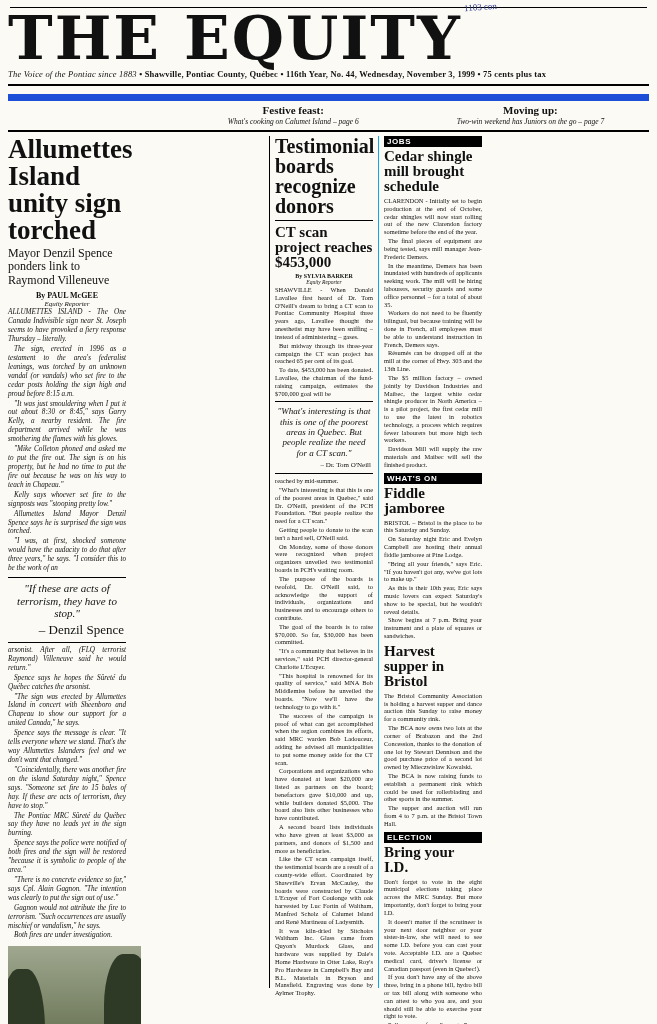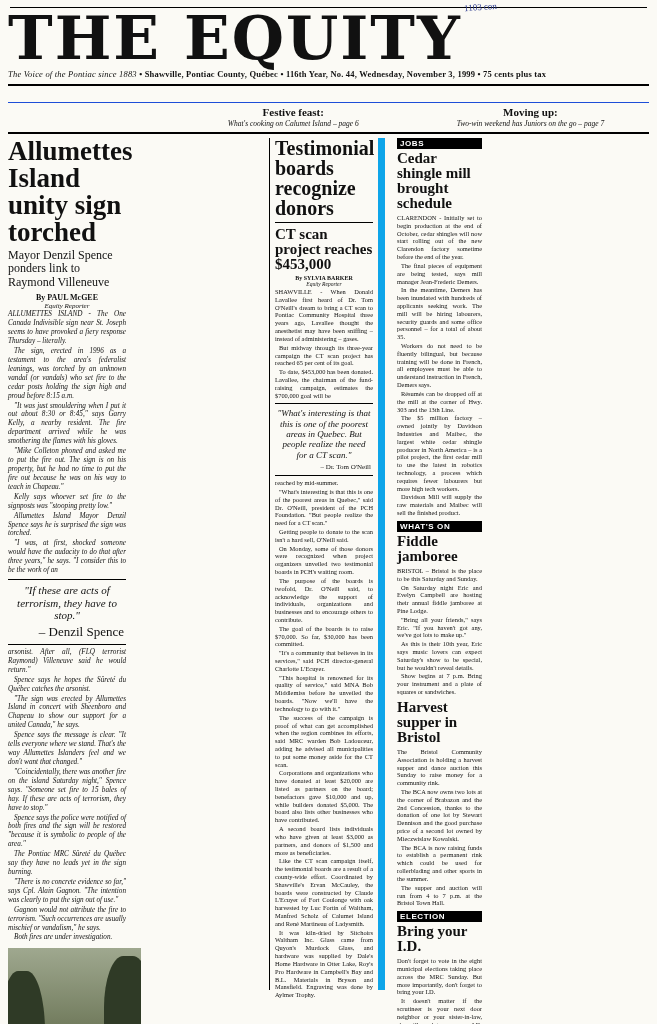--- a/index.html
+++ b/index.html
@@ -48,23 +48,23 @@
   .masthead .subline {
     font-size: 8.5px;
     font-style: italic;
     padding: 2px 0 3px 0;
     letter-spacing: .2px;
   }
   .masthead .subline b { font-style: normal; }
   
   .teasers {
     display: flex;
-    border-top: 1px solid #1d4ed8;
+    border-top: 7px solid #1d4ed8;
     border-bottom: 2px solid #000;
-    margin-top: 16px;
+    margin-top: 8px;
     padding: 3px 0 4px 0;
   }
   .teaser {
     flex: 1;
     text-align: center;
     padding: 0 6px;
   }
   .teaser.t-left { flex: 0 0 26%; }
   .teaser h4 {
     margin: 0 0 1px 0;
@@ -260,22 +260,22 @@
           <div class="pullquote">
             <span>"If these are acts of terrorism, they have to stop."</span>
             <span class="attr">– Denzil Spence</span>
           </div>
           <div class="body-text">
             <p>arsonist. After all, (FLQ terrorist Raymond) Villeneuve said he would return."</p>
             <p>Spence says he hopes the Sûreté du Québec catches the arsonist.</p>
             <p>"The sign was erected by Allumettes Island in concert with Sheenboro and Chapeau to show our support for a united Canada," he says.</p>
             <p>Spence says the message is clear. "It tells everyone where we stand. That's the way Allumettes Islanders feel and we don't want that changed."</p>
             <p>"Coincidentally, there was another fire on the island Saturday night," Spence says. "Someone set fire to 15 bales of hay. If these are acts of terrorism, they have to stop."</p>
+            <p>The Pontiac MRC Sûreté du Québec say they have no leads yet in the sign burning.</p>
             <p>Spence says the police were notified of both fires and the sign will be restored "because it is symbolic to people of the area."</p>
-            <p>The Pontiac MRC Sûreté du Québec say they have no leads yet in the sign burning.</p>
             <p>"There is no concrete evidence so far," says Cpl. Alain Gagnon. "The intention was clearly to put the sign out of use."</p>
             <p>Gagnon would not attribute the fire to terrorism. "Such occurrences are usually mischief or vandalism," he says.</p>
             <p>Both fires are under investigation.</p>
           </div>
         </div>
 
         <div style="width:133px;">
           <div class="photo photo-1">
             <div class="p1-sky"></div>
             <div class="p1-tree" style="left:-6%; top:6%; width:34%; height:40%;"></div>
@@ -337,21 +337,21 @@
         <p>"This hospital is renowned for its quality of service," said MNA Bob Middlemiss before he unveiled the boards. "Now we'll have the technology to go with it."</p>
         <p>The success of the campaign is proof of what can get accomplished when the region combines its efforts, said MRC warden Bob Ladouceur, adding he advised all municipalities to put some money aside for the CT scan.</p>
         <p>Corporations and organizations who have donated at least $20,000 are listed as partners on the board; benefactors gave $10,000 and up, while builders donated $5,000. The board also lists other businesses who have contributed.</p>
         <p>A second board lists individuals who have given at least $3,000 as partners, and donors of $1,500 and more as beneficiaries.</p>
         <p>Like the CT scan campaign itself, the testimonial boards are a result of a county-wide effort. Coordinated by Shawville's Ervan McCauley, the boards were constructed by Claude L'Ecuyer of Fort Coulonge with oak harvested by Luc Fortin of Waltham, Manfred Scholz of Calumet Island and René Martineau of Ladysmith.</p>
         <p>It was kiln-dried by Sitchoirs Waltham Inc. Glass came from Quyon's Murdock Glass, and hardware was supplied by Dale's Home Hardware in Otter Lake, Roy's Pro Hardware in Campbell's Bay and B.L. Materials in Bryson and Mansfield. Engraving was done by Aylmer Trophy.</p>
         <p></p>
       </div>
     </div>
 
-    <div class="col-right" style="width:104px; border-left:7px solid #0ea5e9; padding-left:12px;">
+    <div class="col-right" style="width:104px; border-left:1px solid #0ea5e9; padding-left:5px;">
 
       <div class="boxhead">JOBS</div>
       <h3 class="hl hl-m">Cedar shingle mill brought schedule</h3>
       <div class="mini-body">
         <p>CLARENDON - Initially set to begin production at the end of October, cedar shingles will now start rolling out of the new Clarendon factory sometime before the end of the year.</p>
         <p>The final pieces of equipment are being tested, says mill manager Jean-Frederic Demers.</p>
         <p>In the meantime, Demers has been inundated with hundreds of applicants seeking work. The mill will be hiring  labourers, security guards and some office personnel – for a total of about 35.</p>
         <p>Workers do not need to be fluently bilingual, but because training will be done in French, all employees must be able to understand instruction in French, Demers says.</p>
         <p>Résumés can be dropped off at the mill at the corner of Hwy. 303 and the 13th Line.</p>
         <p>The $5 million factory – owned jointly by Davidson Industries and Maibec, the largest white cedar shingle producer in North America – is a pilot project, the first cedar mill to use the latest in robotics technology, a process which requires fewer labourers but more high tech workers.</p>

